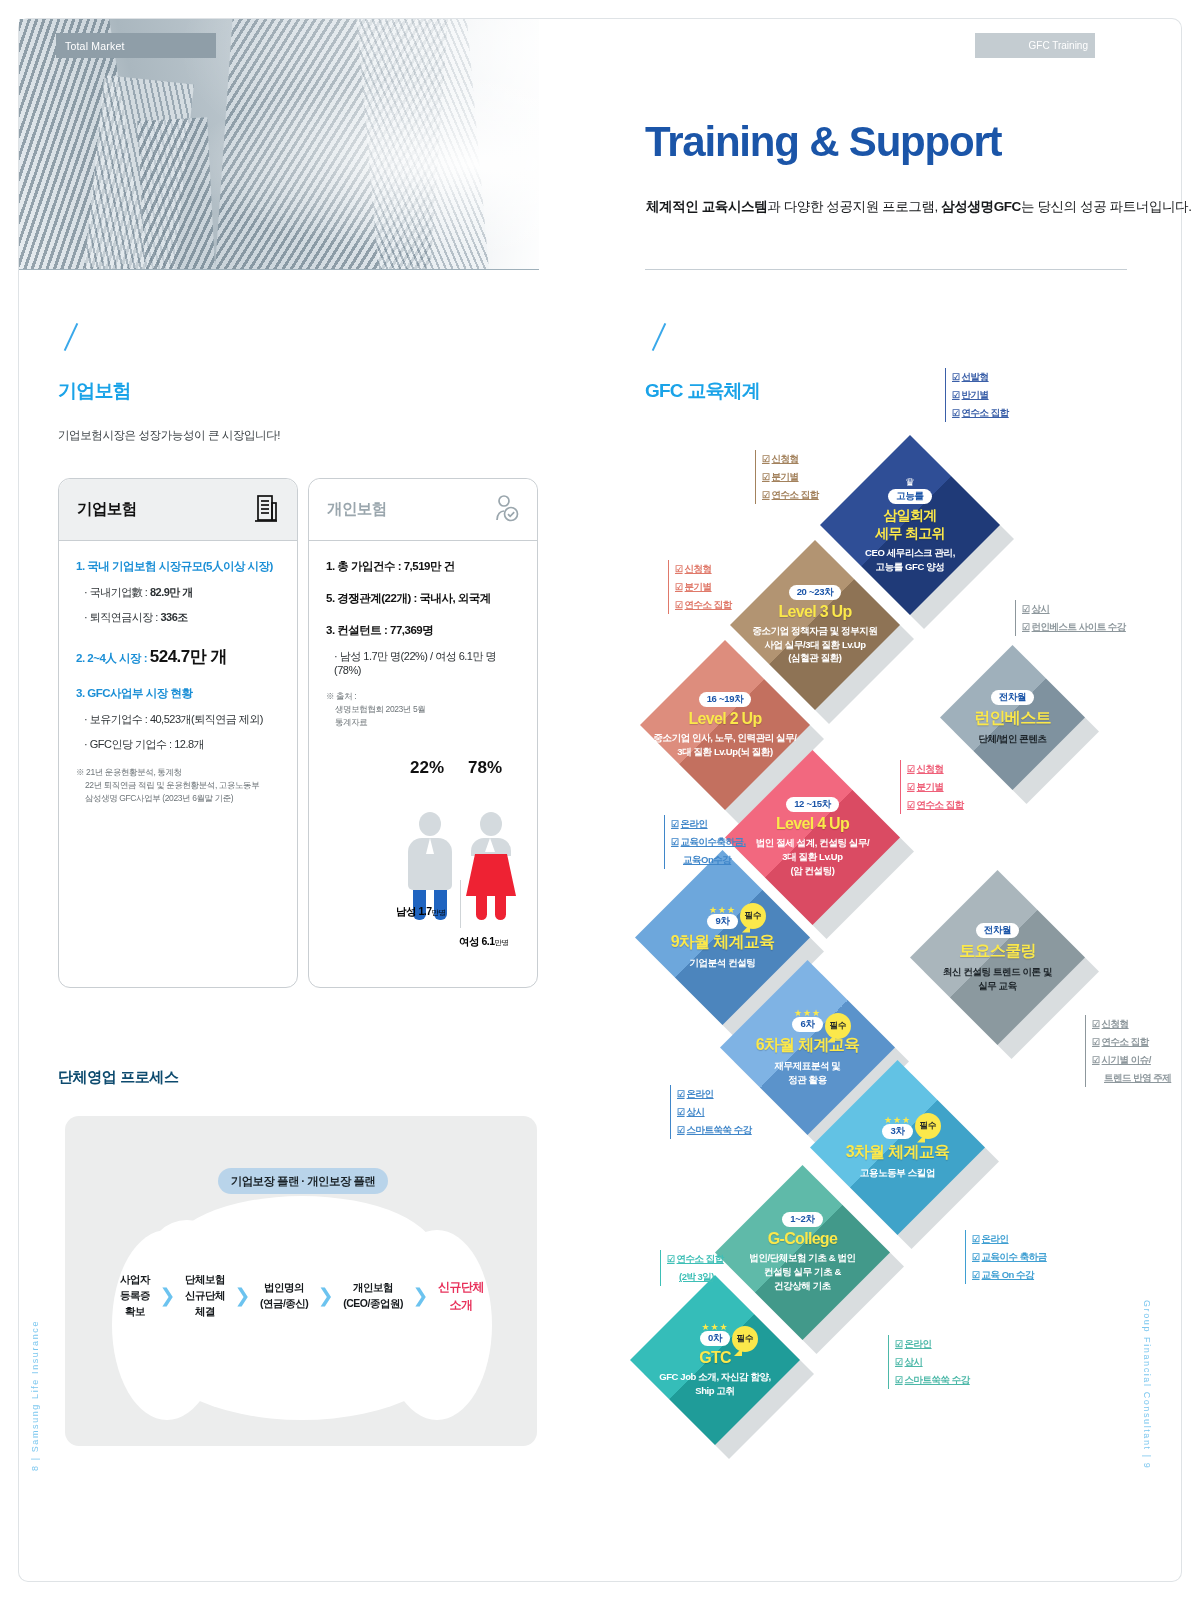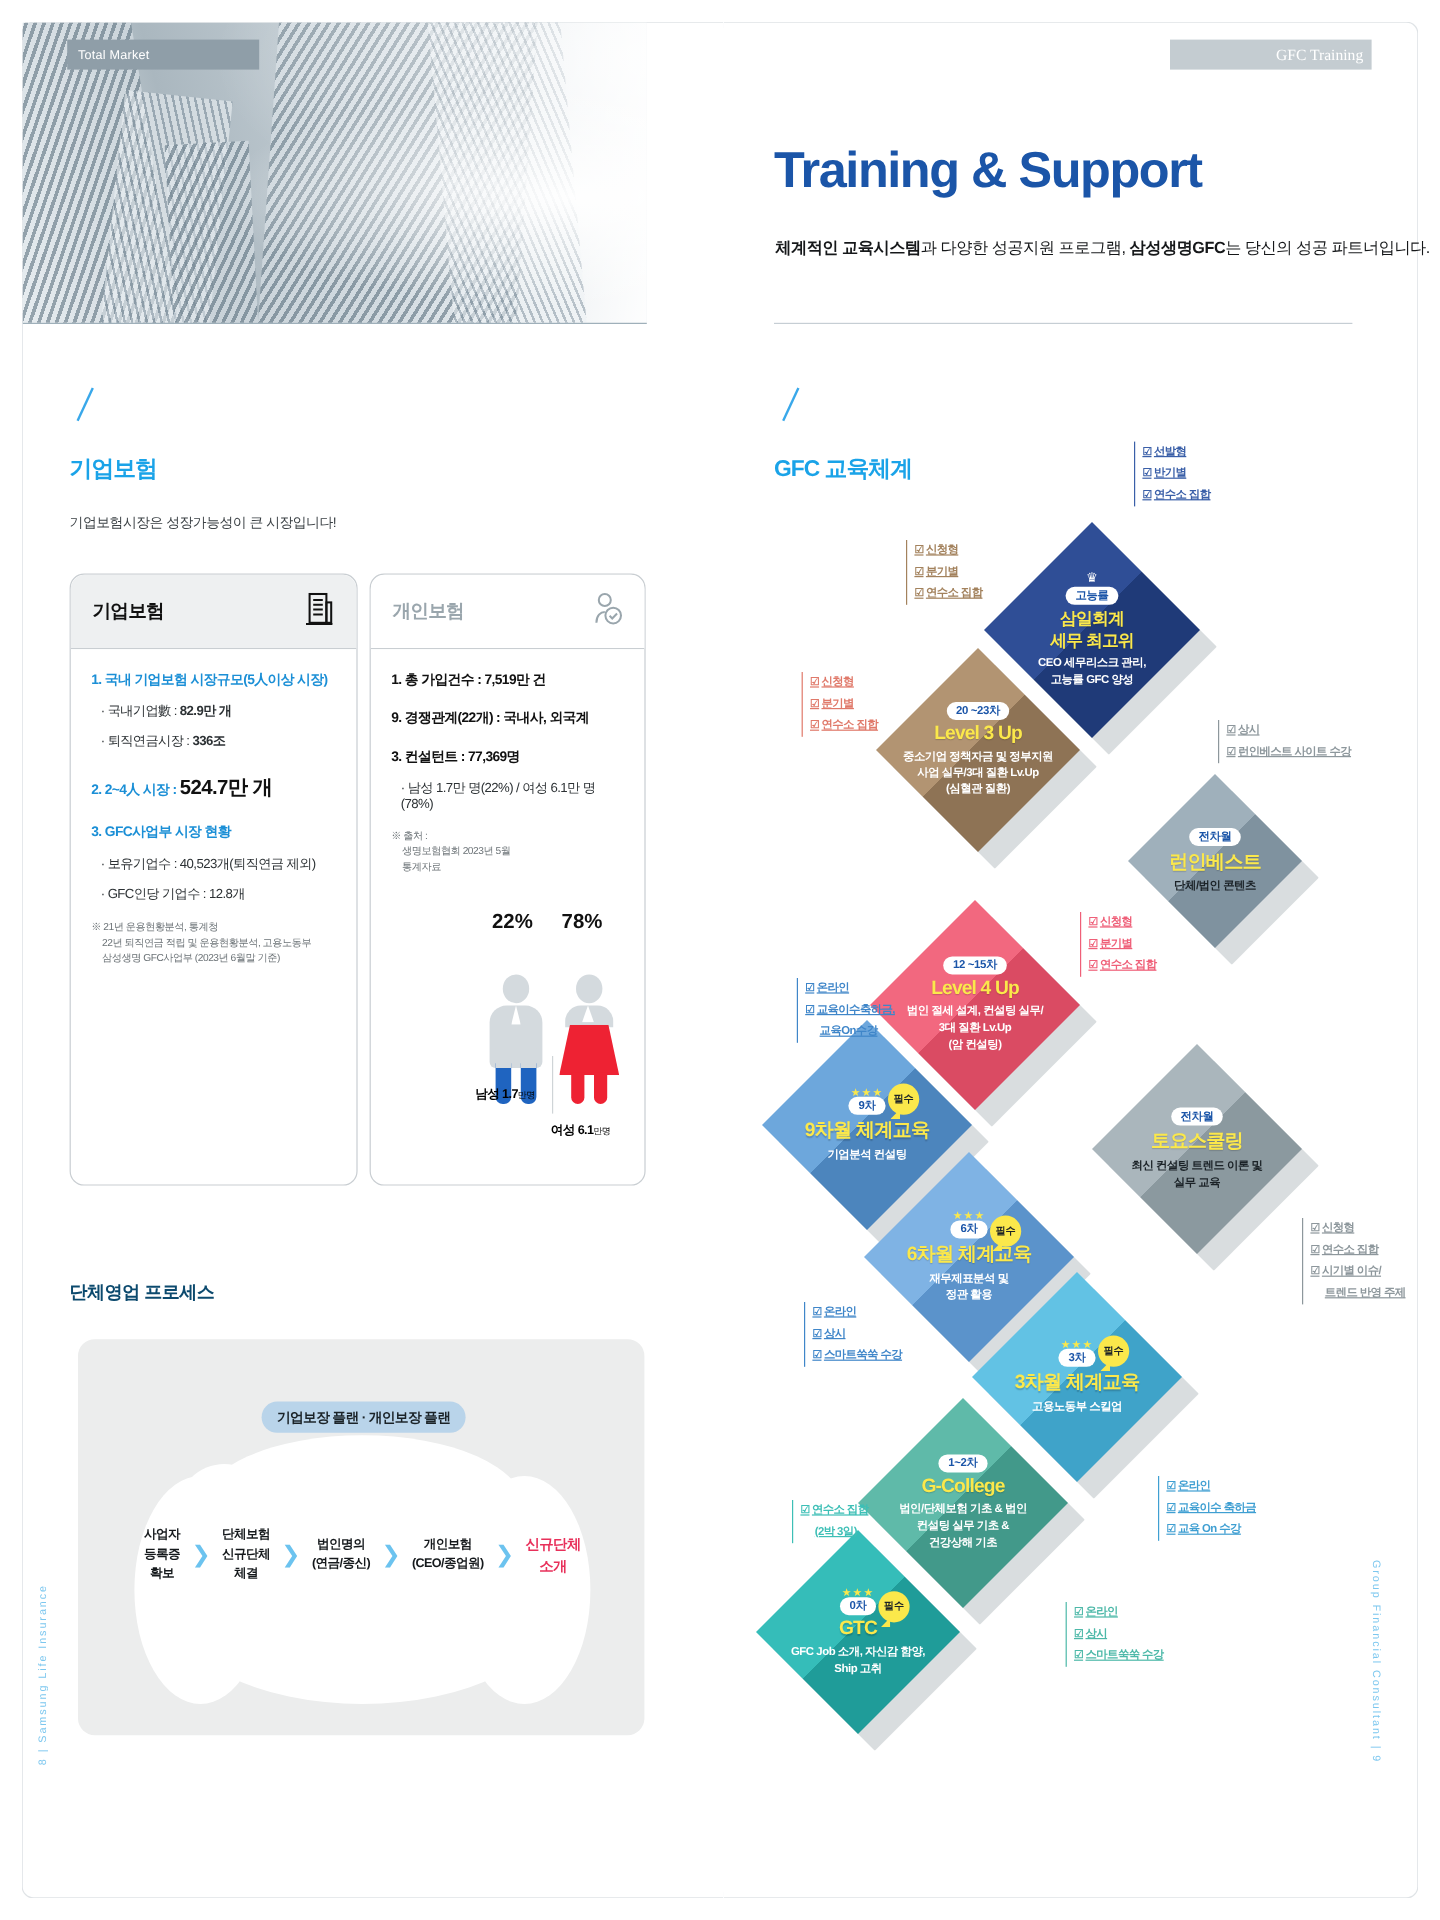--- a/index.html
+++ b/index.html
@@ -39,23 +39,23 @@
     position:absolute; inset:0;
     background: radial-gradient(ellipse at 88% 58%, rgba(255,255,255,.95) 0%, rgba(255,255,255,0) 45%),
                 radial-gradient(ellipse at 105% 12%, rgba(255,255,255,.8) 0%, rgba(255,255,255,0) 50%);
   }
   .tab-left {
     position: absolute; left: 56px; top: 33px; width: 160px; height: 25px;
     background: #8f9ea8; color: #fff; font-size: 10.5px; letter-spacing:.2px;
     display:flex; align-items:center; padding-left: 9px; z-index: 5;
   }
   .tab-right {
-    position: absolute; left: 975px; top: 33px; width: 168px; height: 25px;
-    background: #c4ccd1; color: #fff; font-size: 13px;
-    display:flex; align-items:center; justify-content:flex-end; padding-right: 7px; z-index:5;font-family:Liberation Serif, serif;
+    position: absolute; left: 975px; top: 33px; width: 120px; height: 25px;
+    background: #c4ccd1; color: #fff; font-size: 10px;
+    display:flex; align-items:center; justify-content:flex-end; padding-right: 7px; z-index:5;
   }
   .hdr-underline-l { position:absolute; left:19px; top:269px; width:520px; height:1px; background:#9fb0ba; }
   .hdr-underline-r { position:absolute; left:645px; top:269px; width:482px; height:1px; background:#c6ced4; }
 
   .big-title {
     position: absolute; left: 645px; top: 118px;
     font-size: 42px; font-weight: bold; color: #1b55a8; letter-spacing: -1.2px;
     font-family: "Liberation Sans", sans-serif;
   }
   .sub-title {
@@ -239,21 +239,21 @@
           <circle cx="11" cy="8" r="5"></circle>
               <path d="M4 27c0-6 3.5-9 7-9"></path>
           <circle cx="18" cy="21" r="6.5"></circle>
               <path d="M15 21.2l2.2 2.2 4-4.2"></path>
             </g>
           </svg>
       </span>
     </div>
     <div class="card-body">
       <div class="cb-h dark" style="margin-bottom:17px;">1. 총 가입건수 : 7,519만 건</div>
-      <div class="cb-h dark" style="margin-bottom:17px;">9. 경쟁관계(22개) : 국내사, 외국계</div>
+      <div class="cb-h dark" style="margin-bottom:17px;">5. 경쟁관계(22개) : 국내사, 외국계</div>
       <div class="cb-h dark" style="margin-bottom:11px;">3. 컨설턴트 : 77,369명</div>
       <div class="cb-l">· 남성 1.7만 명(22%) / 여성 6.1만 명(78%)</div>
       <div class="cb-foot" style="">
         <div>※ 출처 :</div>
         <div style="padding-left:9px;">생명보험협회 2023년 5월</div>
         <div style="padding-left:9px;">통계자료</div>
       </div>
     </div>
   </div>
 
@@ -380,20 +380,34 @@
           <div class="name sm">
             <div>삼일회계</div>
             <div>세무 최고위</div>
           </div>
           <div class="desc">
             <div>CEO 세무리스크 관리,</div>
             <div>고능률 GFC 양성</div>
           </div>
         </div>
       </div>
+      <div class="dia" style="left: 20px; top: 280px; width: 170px; height: 170px; z-index: 6;">
+        <div class="shadow" style="z-index: 0;"></div>
+        <div class="face" style="background: linear-gradient(135deg, rgb(221, 141, 125) 0%, rgb(221, 141, 125) 48%, rgb(195, 112, 95) 48%, rgb(195, 112, 95) 100%); z-index: 1;"></div>
+        <div class="content" style="z-index: 2;">
+          <div class="badge">16 ~19차</div>
+          <div class="name">
+            <div>Level 2 Up</div>
+          </div>
+          <div class="desc">
+            <div>중소기업 인사, 노무, 인력관리 실무/</div>
+            <div>3대 질환 Lv.Up(뇌 질환)</div>
+          </div>
+        </div>
+      </div>
       <div class="dia" style="left: 105px; top: 390px; width: 175px; height: 175px; z-index: 7;">
         <div class="shadow" style="z-index: 0;"></div>
         <div class="face" style="background: linear-gradient(135deg, rgb(242, 104, 127) 0%, rgb(242, 104, 127) 48%, rgb(218, 75, 99) 48%, rgb(218, 75, 99) 100%); z-index: 1;"></div>
         <div class="content" style="z-index: 2;">
           <div class="badge">12 ~15차</div>
           <div class="name">
             <div>Level 4 Up</div>
           </div>
           <div class="desc">
             <div>법인 절세 설계, 컨설팅 실무/</div>

